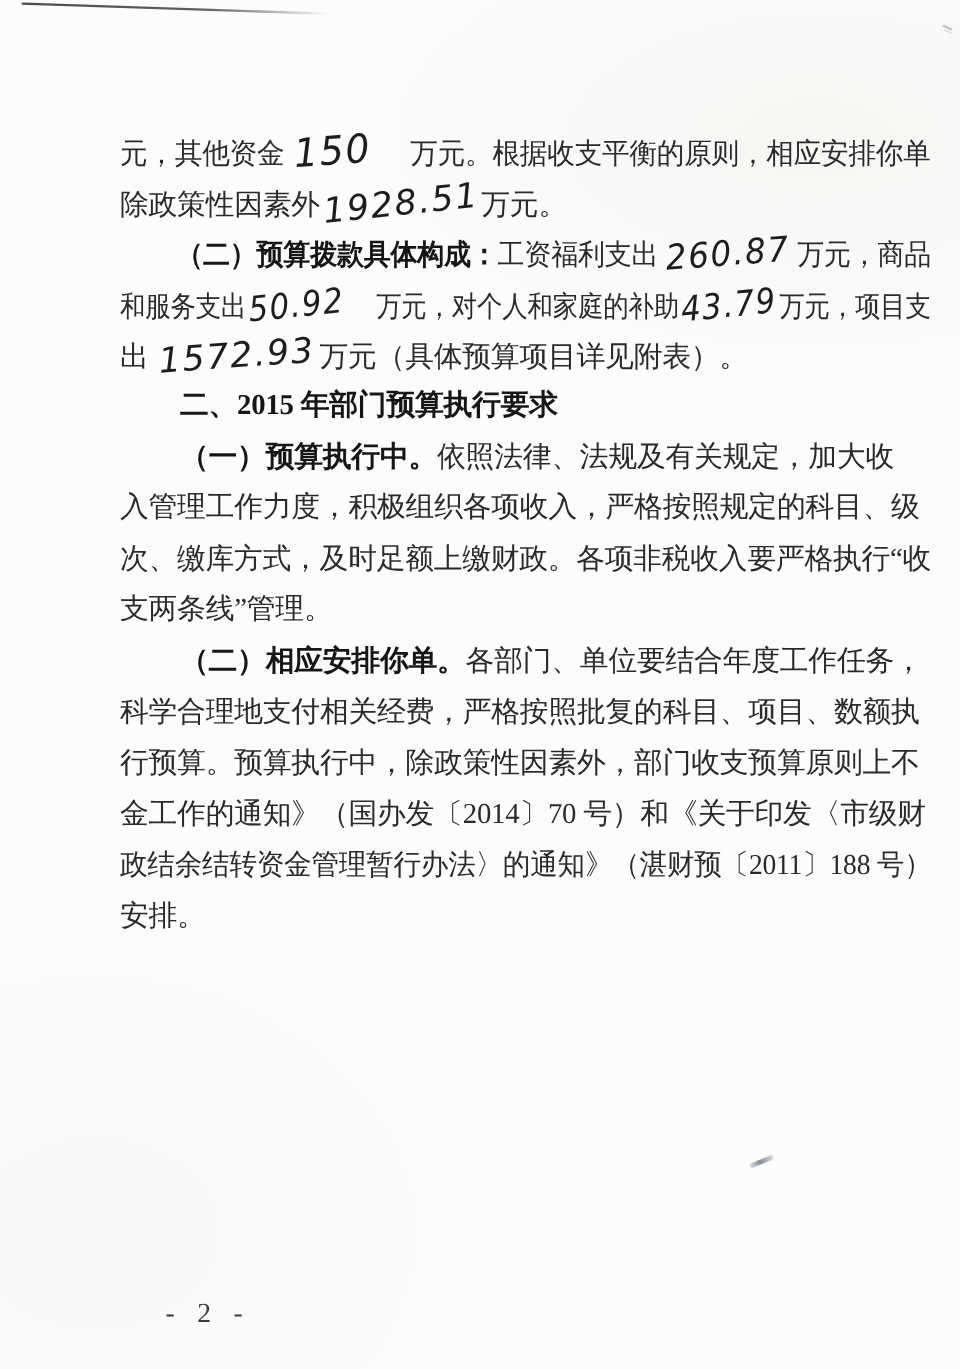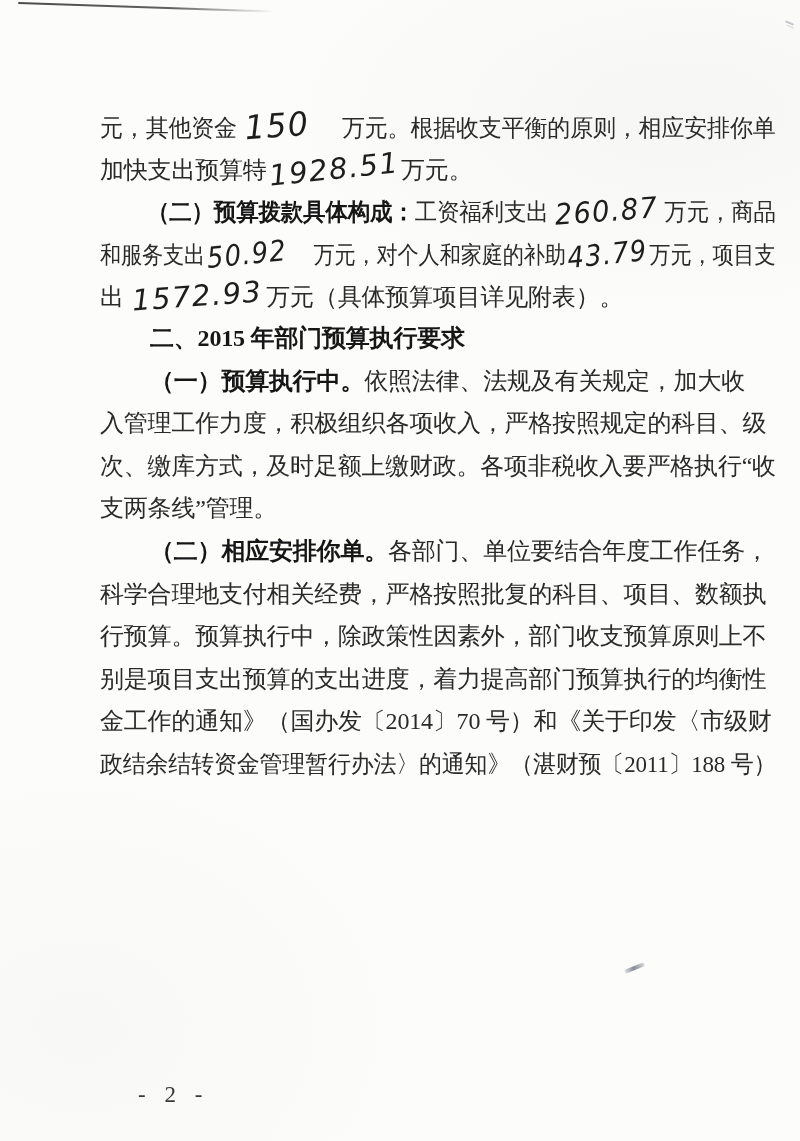--- a/index.html
+++ b/index.html
@@ -84,31 +84,31 @@
 </head>
 <body>
 
 <div class="page">
   <div class="edge-line"></div>
   <div class="corner-mark"></div>
   <div class="pen-mark"></div>
 
   <div class="doc-body">
       <div class="line" style="transform: scaleX(0.958865); transform-origin: left center;"><span class="print">元，其他资金</span><span class="hand" style="margin-left: 8px; margin-right: 34px; transform: rotate(-4deg); font-size: 33px;">150</span><span class="print">万元。根据收支平衡的原则，相应安排你单</span></div>
-      <div class="line"><span class="print">加快支出预算特</span><span class="hand" style="margin-left: 2px; margin-right: 2px; transform: rotate(-6deg);">1928.51</span><span class="print">万元。</span></div>
+      <div class="line"><span class="print">除政策性因素外</span><span class="hand" style="margin-left: 2px; margin-right: 2px; transform: rotate(-6deg);">1928.51</span><span class="print">万元。</span></div>
       <div class="line indent" style="transform: scaleX(0.937587); transform-origin: left center;"><span class="print bold">（二）预算拨款具体构成：</span><span class="print">工资福利支出</span><span class="hand" style="margin-left: 7px; margin-right: 6px; transform: rotate(-4deg);">260.87</span><span class="print">万元，商品</span></div>
       <div class="line" style="transform: scaleX(0.88366); transform-origin: left center;"><span class="print">和服务支出</span><span class="hand" style="margin-left: 2px; margin-right: 30px; transform: rotate(-5deg);">50.92</span><span class="print">万元，对个人和家庭的补助</span><span class="hand" style="margin-left: 2px; margin-right: 2px; transform: rotate(-5deg);">43.79</span><span class="print">万元，项目支</span></div>
       <div class="line"><span class="print">出</span><span class="hand" style="margin-left: 8px; margin-right: 4px; transform: rotate(-4deg);">1572.93</span><span class="print">万元（具体预算项目详见附表）。</span></div>
       <div class="line indent"><span class="print bold">二、2015 年部门预算执行要求</span></div>
       <div class="line indent"><span class="print bold">（一）预算执行中。</span><span class="print">依照法律、法规及有关规定，加大收</span></div>
       <div class="line"><span class="print">入管理工作力度，积极组织各项收入，严格按照规定的科目、级</span></div>
       <div class="line" style="transform: scaleX(0.998523); transform-origin: left center;"><span class="print">次、缴库方式，及时足额上缴财政。各项非税收入要严格执行“收</span></div>
       <div class="line"><span class="print">支两条线”管理。</span></div>
       <div class="line indent"><span class="print bold">（二）相应安排你单。</span><span class="print">各部门、单位要结合年度工作任务，</span></div>
       <div class="line"><span class="print">科学合理地支付相关经费，严格按照批复的科目、项目、数额执</span></div>
       <div class="line"><span class="print">行预算。预算执行中，除政策性因素外，部门收支预算原则上不</span></div>
-      <div class="line"><span class="print">别是项目支出预算的支出进度，着力提高部门预算执行的均衡性</span></div>
       <div class="line"><span class="print">金工作的通知》（国办发〔2014〕70 号）和《关于印发〈市级财</span></div>
       <div class="line" style="transform: scaleX(0.957507); transform-origin: left center;"><span class="print">政结余结转资金管理暂行办法〉的通知》（湛财预〔2011〕188 号）</span></div>
+      <div class="line"><span class="print">安排。</span></div>
     </div>
 
   <div class="page-number">- 2 -</div>
 </div>
 
 </body></html>

